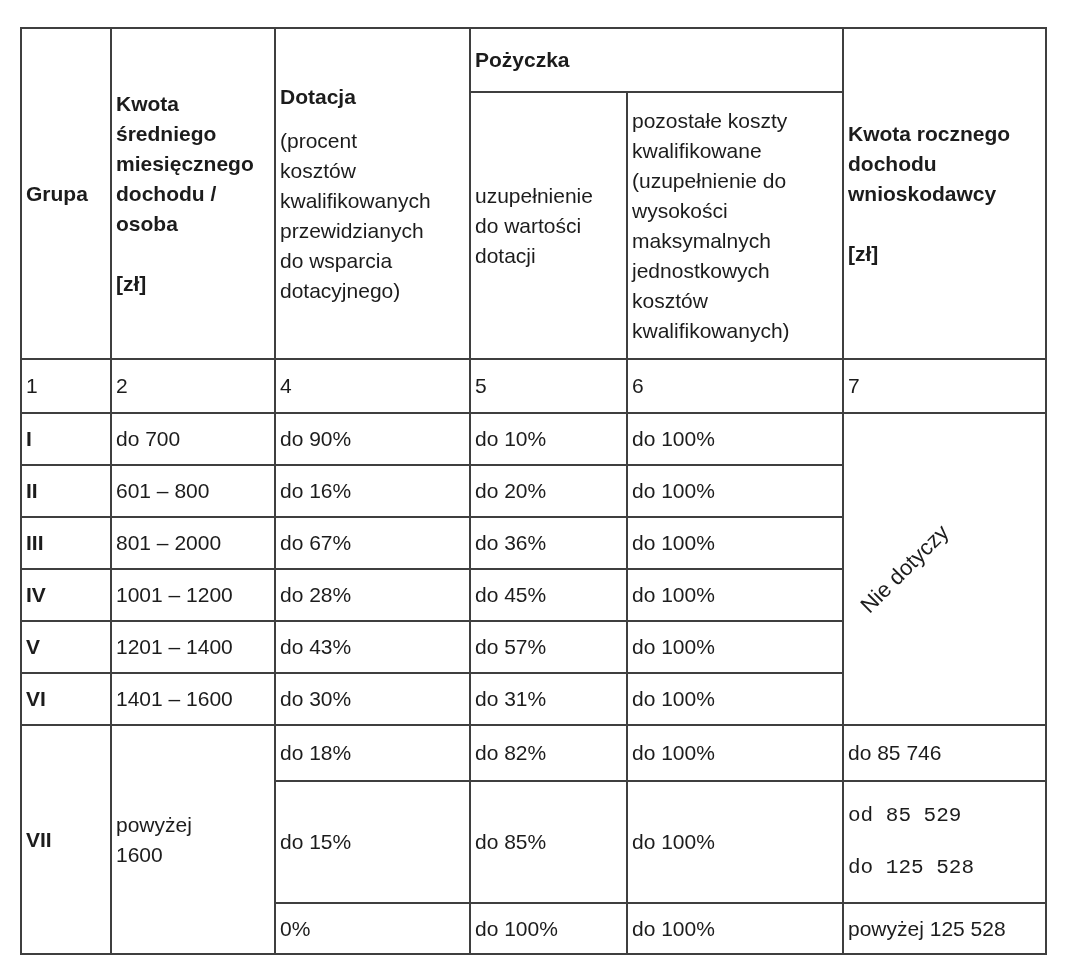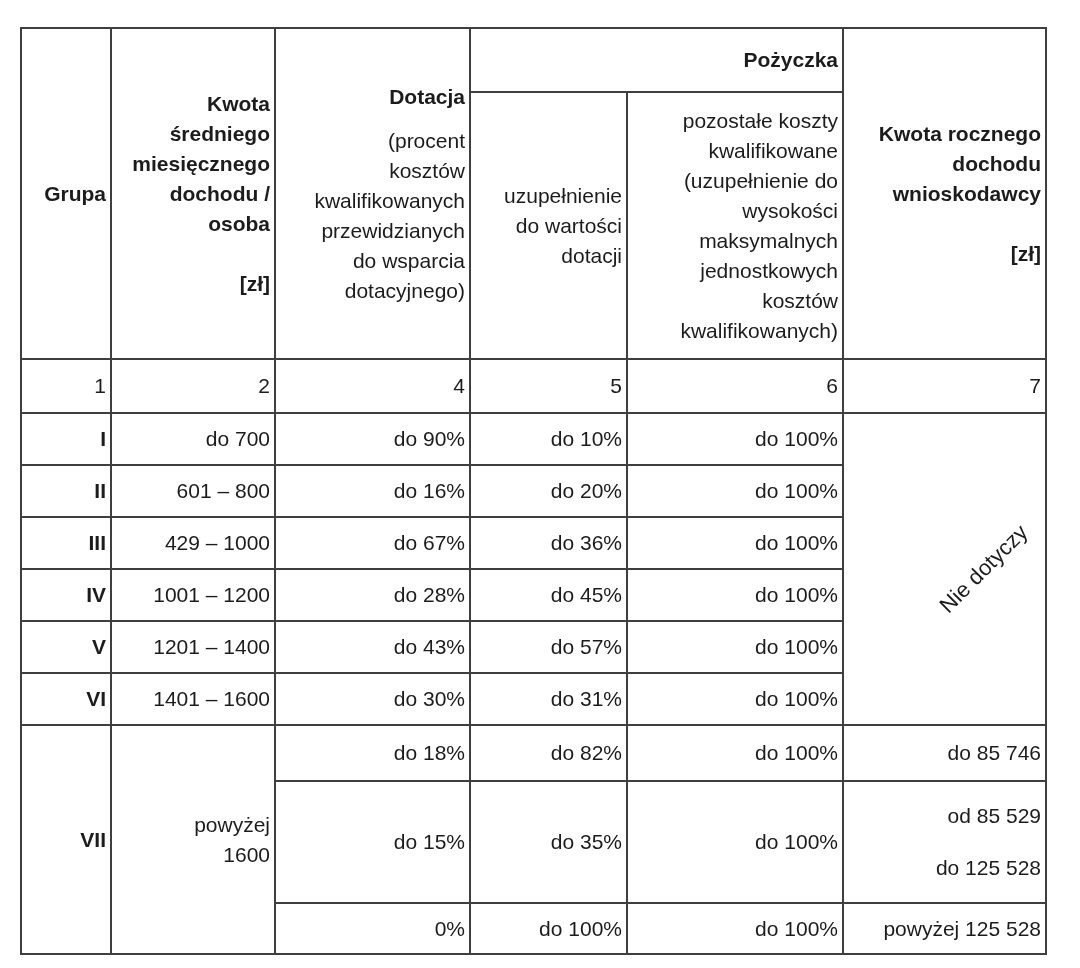--- a/index.html
+++ b/index.html
@@ -23,21 +23,21 @@
   table.doc-table {
     position: absolute;
     left: 20px;
     top: 27px;
     width: 1025px;
     border-collapse: collapse;
     table-layout: fixed;
   }
   td {
     border: 2px solid #3f3f3f;
-    text-align: right;
+    text-align: left;
     vertical-align: middle;
     font-size: 21px;
     line-height: 30px;
     padding: 8px 4px;
     overflow: hidden;
   }
   .b { font-weight: bold; }
   .pre { white-space: pre-line; }
   .sub { margin-top: 14px; }
   tr.h1  { height: 64px; }
@@ -49,21 +49,21 @@
   tr.v2  { height: 51px; }
   tr.num td, tr.r td, tr.v0 td, tr.v1 td, tr.v2 td { padding-bottom: 8px; }
   td.lift { padding-bottom: 60px; }
   td.na-cell { vertical-align: middle; }
   .na-rot {
     display: inline-block;
     transform: rotate(-45deg);
     font-size: 22px;
     white-space: nowrap;
   }
-  td.gap2 { line-height: 52px; }
+  td.gap2 { line-height: 52px; font-family: Liberation Mono, monospace; }
 </style>
 </head>
 <body>
 
 <div class="page">
   <table class="doc-table">
     <colgroup>
       <col style="width:90px">
       <col style="width:164px">
       <col style="width:195px">
@@ -134,21 +134,21 @@
     </tr>
     <tr class="r">
       <td class="b">II</td>
       <td>601 – 800</td>
       <td>do 16%</td>
       <td>do 20%</td>
       <td>do 100%</td>
     </tr>
     <tr class="r">
       <td class="b">III</td>
-      <td>429 – 1000</td>
+      <td>801 – 2000</td>
       <td>do 67%</td>
       <td>do 36%</td>
       <td>do 100%</td>
     </tr>
     <tr class="r">
       <td class="b">IV</td>
       <td>1001 – 1200</td>
       <td>do 28%</td>
       <td>do 45%</td>
       <td>do 100%</td>
@@ -172,21 +172,21 @@
       <td rowspan="3" class="b lift">VII</td>
       <td rowspan="3" class="pre lift">powyżej
 1600</td>
       <td>do 18%</td>
       <td>do 82%</td>
       <td>do 100%</td>
       <td>do 85 746</td>
     </tr>
     <tr class="v1">
       <td>do 15%</td>
-      <td>do 35%</td>
+      <td>do 85%</td>
       <td>do 100%</td>
       <td class="pre gap2">od 85 529
 do 125 528</td>
     </tr>
     <tr class="v2">
       <td>0%</td>
       <td>do 100%</td>
       <td>do 100%</td>
       <td>powyżej 125 528</td>
     </tr>

